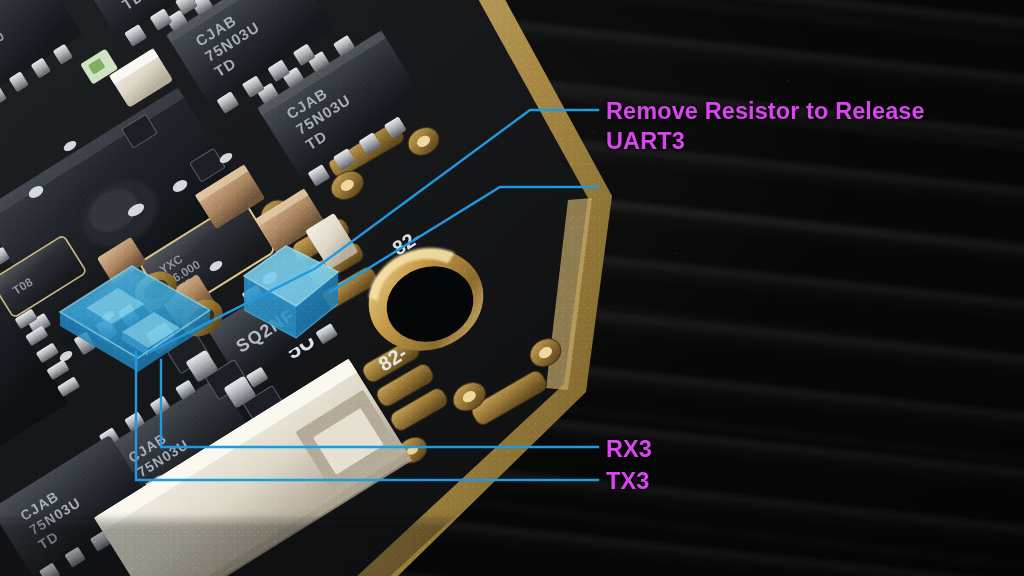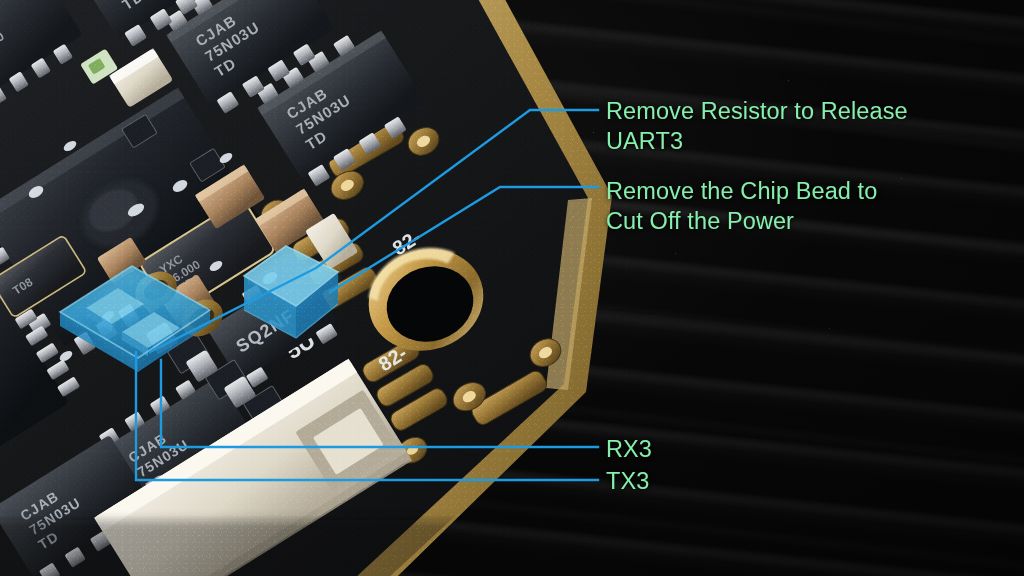--- a/index.html
+++ b/index.html
@@ -54,22 +54,22 @@
     background-image:
       radial-gradient(1px 1px at 10% 20%, #fff 50%, transparent 51%),
       radial-gradient(1px 1px at 30% 60%, #fff 50%, transparent 51%),
       radial-gradient(1px 1px at 50% 30%, #fff 50%, transparent 51%),
       radial-gradient(1px 1px at 70% 75%, #fff 50%, transparent 51%),
       radial-gradient(1px 1px at 85% 45%, #fff 50%, transparent 51%);
     background-size:7px 7px,9px 9px,11px 11px,13px 13px,8px 8px;}
 
   
   .callouts{position:absolute;inset:0;}
-  .cal-text{position:absolute;color:#86efac;font-size:23.5px;line-height:30px;
-    letter-spacing:.1px;font-weight:400;white-space:pre-line;
+  .cal-text{position:absolute;color:#d946ef;font-size:23.5px;line-height:30px;
+    letter-spacing:.1px;font-weight:700;white-space:pre-line;
     text-shadow:0 1px 4px rgba(0,0,0,.85);}
   .cal-text.small{font-size:23.5px;line-height:28px;text-align:right;}
 </style>
 </head>
 <body>
 
 <div id="stage">
 
   <div class="bg">
     <div class="bg-bands"></div>
@@ -506,20 +506,18 @@
       <path d="M150,352 L316,268 L530,110 L598,110"></path>
       <path d="M330,292 L500,187 L598,187"></path>
       <path d="M161,360 L161,447 L598,447"></path>
       <path d="M136,352 L136,480 L598,480"></path>
     </g>
   </svg>
 
   <div class="cal-text" style="left:606px;top:96px;">Remove Resistor to Release
 UART3</div>
 
-  <div class="cal-text" style="left:606px;top:176px;">Remove the Chip Bead to
-Cut Off the Power</div>
 
   <div class="cal-text small" style="left:606px;top:435px;">RX3</div>
 
   <div class="cal-text small" style="left:606px;top:467px;">TX3</div>
 
 </div>
 
 </body></html>

